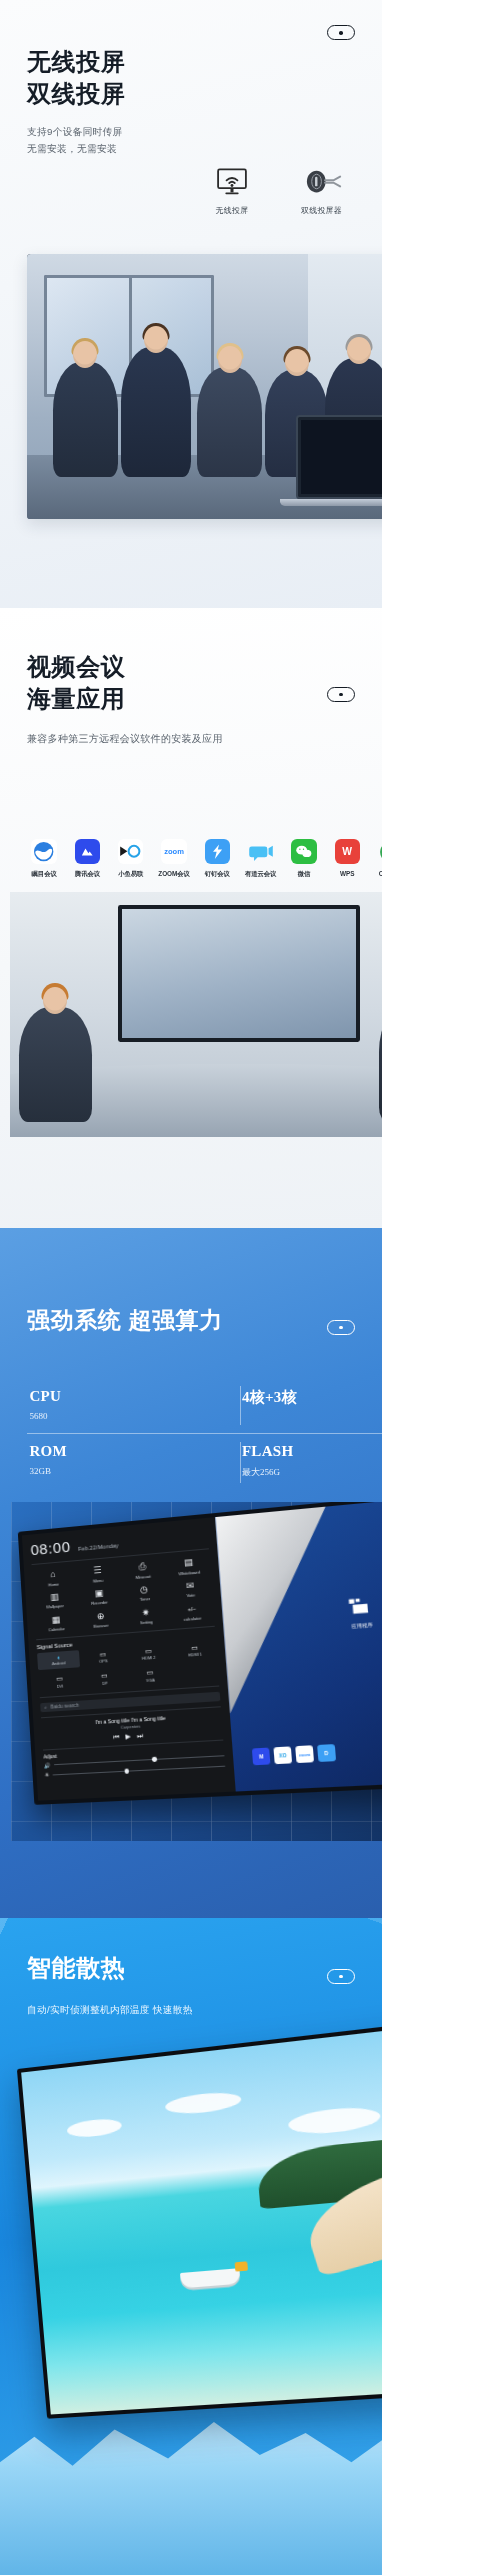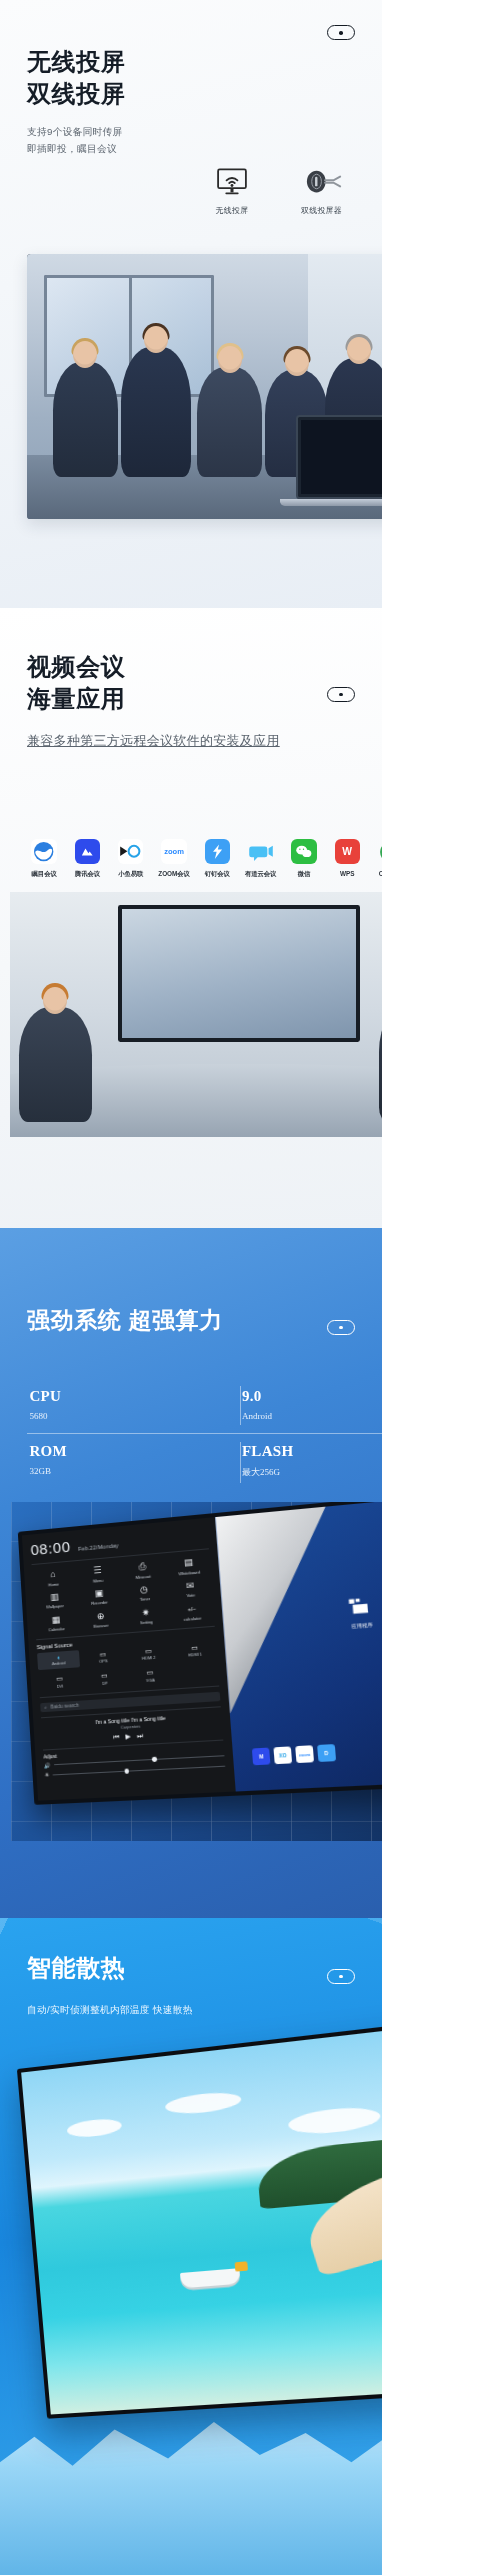--- a/index.html
+++ b/index.html
@@ -107,21 +107,21 @@
     border-radius:0 0 4.8px 4.8px;
   }
 
   
   #sec-conf {
     height: 620px;
     background: linear-gradient(175deg,#ffffff 0%,#f6f8fa 55%,#eef2f6 100%);
   }
   #sec-conf .pill { top: 79px; }
   #sec-conf h2.bigtitle { padding-top: 43px; }
-  #sec-conf .subcopy { margin-top: 15.7px; font-size: 13px; text-decoration: underline; }
+  #sec-conf .subcopy { margin-top: 15.7px; font-size: 10px; }
 
   .app-row {
     position:absolute; left: 0; top: 231px; width: 478px;
     display:flex; justify-content:center; gap: 7.3px; padding: 0 14.5px;
   }
   .app { width: 36px; text-align:center; }
   .app .ico { width: 25.4px; height: 25.4px; margin: 0 auto; border-radius: 6px;
     display:flex; align-items:center; justify-content:center;
     font-size: 6.7px; font-weight:700; color:#fff; overflow:hidden; position:relative; }
   .app .name { margin-top: 5.4px; font-size: 6.4px; color:#2d343c; font-weight:600; letter-spacing:-0.1px; white-space:nowrap;}
@@ -311,21 +311,21 @@
     <div class="pill">
         <i></i>
       </div>
     <div class="pad">
       <h2 class="bigtitle">
         <span>无线投屏</span><br>
         <span>双线投屏</span>
       </h2>
       <p class="subcopy">
         <span>支持9个设备同时传屏</span><br>
-        <span>即插即投，瞩目会议</span>
+        <span>无需安装，无需安装</span>
       </p>
     </div>
 
     <div class="feat-icons">
       <div class="feat">
         <div class="glyph">
           <svg width="34" height="29" viewBox="0 0 56 48">
             <rect x="5" y="4" width="46" height="31" rx="2.5" fill="none" stroke="#2b2b2b" stroke-width="3"></rect>
             <path d="M19 22c5-5 13-5 18 0" fill="none" stroke="#2b2b2b" stroke-width="3" stroke-linecap="round"></path>
             <path d="M23.5 26.5c3-2.8 6-2.8 9 0" fill="none" stroke="#2b2b2b" stroke-width="3" stroke-linecap="round"></path>
@@ -521,22 +521,22 @@
       <h2 class="bigtitle">强劲系统 超强算力</h2>
     </div>
 
     <div class="spec-table">
       <div class="spec-row">
         <div class="spec-cell">
           <div class="k">CPU</div>
           <div class="v">5680</div>
         </div>
         <div class="spec-cell">
-          <div class="k">9.0</div>
-          <div class="v">Android</div>
+          <div class="k">4核+3核</div>
+          <div class="v"></div>
         </div>
       </div>
       <div class="spec-row">
         <div class="spec-cell">
           <div class="k">ROM</div>
           <div class="v">32GB</div>
         </div>
         <div class="spec-cell">
           <div class="k">FLASH</div>
           <div class="v">最大256G</div>

